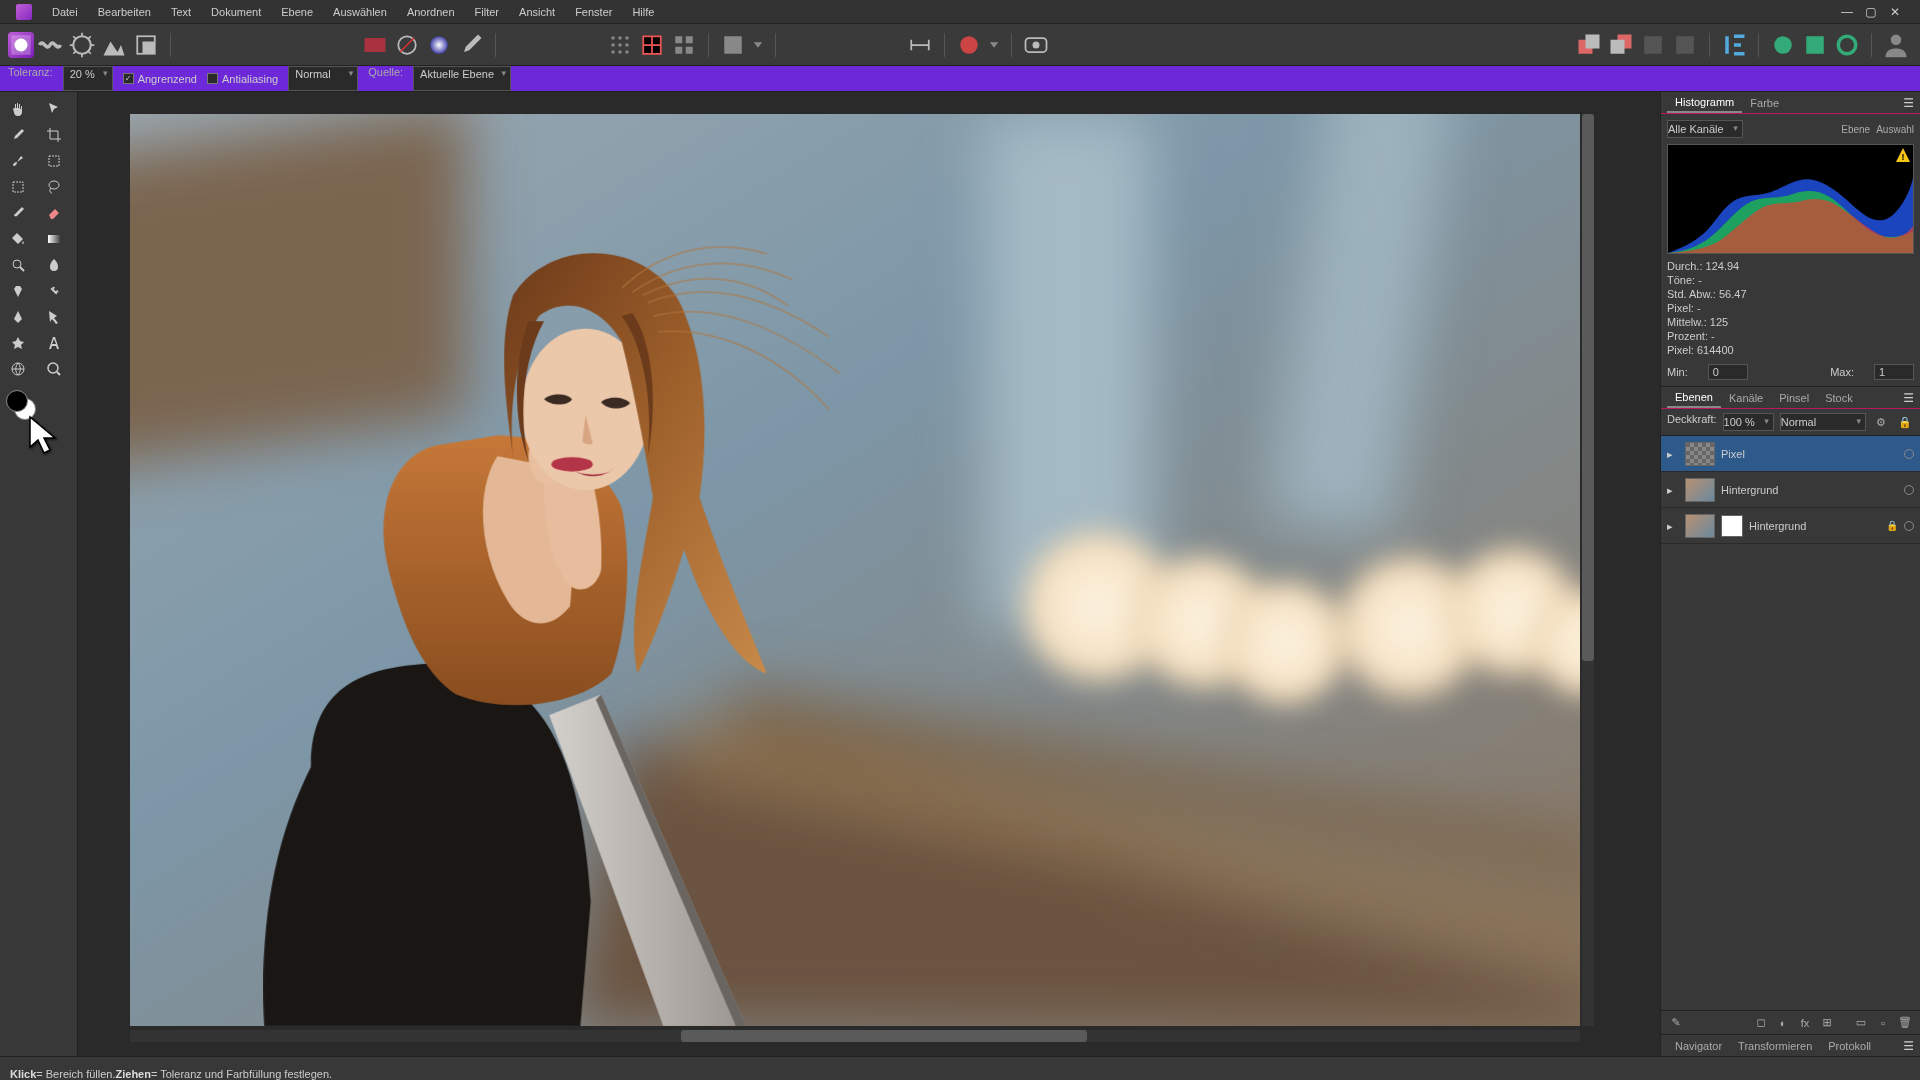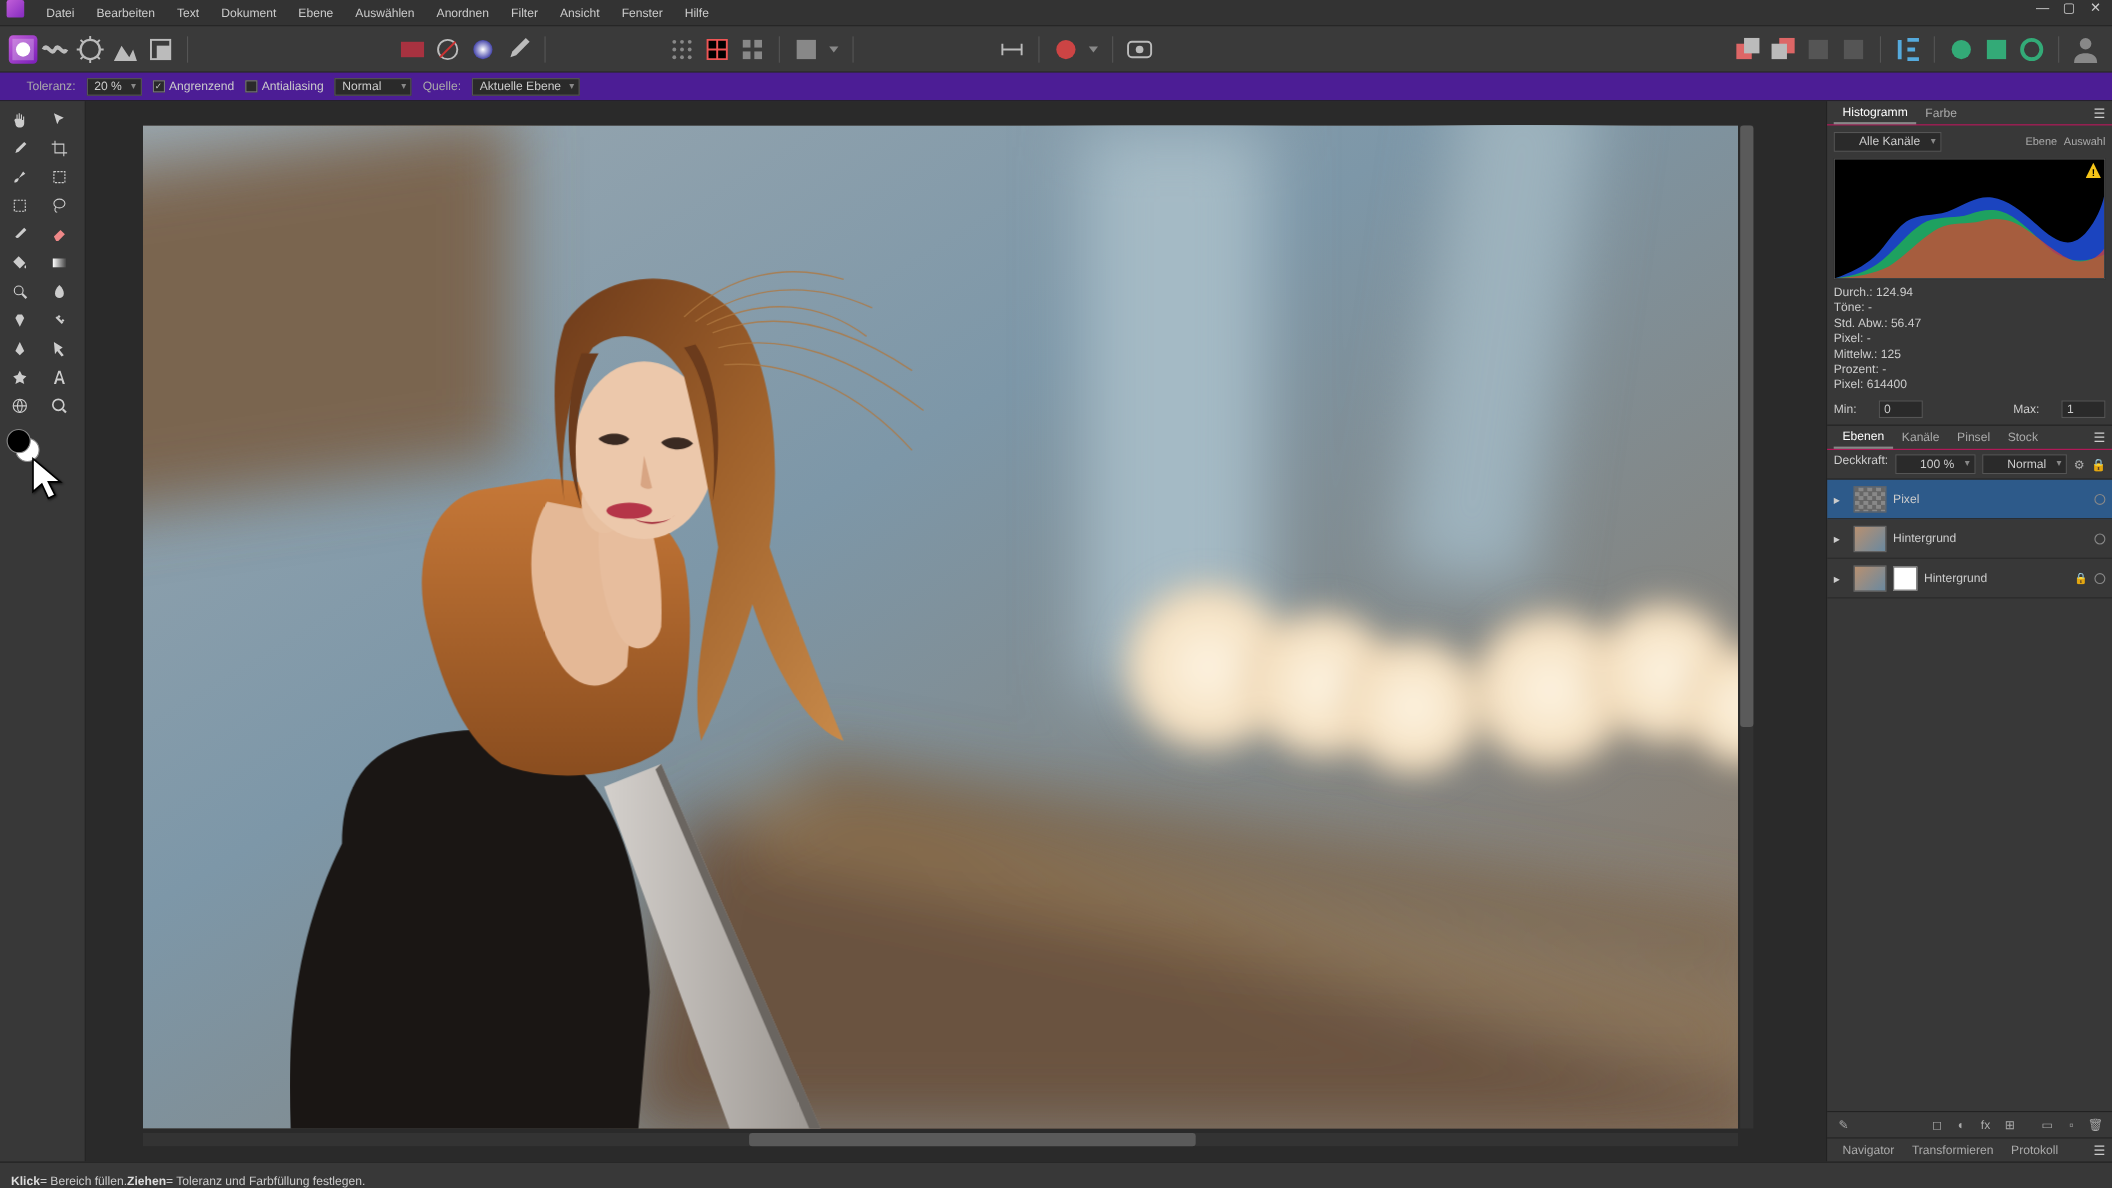--- a/index.html
+++ b/index.html
@@ -1,26 +1,26 @@
 <!DOCTYPE html>
 <html><head>
 <meta charset="utf-8">
 <style>
 *{margin:0;padding:0;box-sizing:border-box;font-family:"Segoe UI",Arial,sans-serif;font-size:11px;color:#ccc;user-select:none}
 body{background:#333;width:1920px;height:1080px;overflow:hidden;position:relative}
-.menubar{height:24px;background:#333;display:flex;align-items:flex-start;padding:0 6px;border-bottom:1px solid #222}
+.menubar{height:24px;background:#333;display:flex;align-items:center;padding:0 16px;border-bottom:1px solid #222}
 .app-logo{width:16px;height:16px;background:linear-gradient(135deg,#c15fd8,#852ac0);border-radius:2px;margin-right:10px}
 .menu-item{padding:0 10px;height:100%;display:flex;align-items:center;cursor:pointer}
 .win-controls{margin-left:auto;display:flex;gap:6px}
 .win-btn{width:18px;height:14px;display:flex;align-items:center;justify-content:center;cursor:pointer;font-size:12px}
 .toolbar{height:42px;background:#3a3a3a;border-bottom:1px solid #222;display:flex;align-items:center;padding:0 8px}
 .tb-icon{width:28px;height:28px;display:flex;align-items:center;justify-content:center;border-radius:3px;margin:0 2px;cursor:pointer}
 .tb-sep{width:1px;height:24px;background:#555;margin:0 8px}
 .tb-spacer{flex:1}
-.contextbar{height:26px;background:#4c1d95;border-bottom:1px solid #222;display:flex;align-items:center;padding:0 24px;gap:10px}
+.contextbar{height:26px;background:#6d28d9;border-bottom:1px solid #222;display:flex;padding:0 8px;gap:10px}
 .ctx-label{color:#aaa}
 .ctx-input{background:#2a2a2a;border:1px solid #555;padding:1px 16px 1px 6px;color:#ccc;position:relative;min-width:50px}
 .ctx-drop::after{content:'▾';position:absolute;right:4px;top:1px;color:#888;font-size:9px}
 .ctx-check{display:flex;align-items:center;gap:4px}
 .checkbox{width:11px;height:11px;border:1px solid #777;background:#2a2a2a;display:flex;align-items:center;justify-content:center;font-size:8px}
 .main{position:absolute;top:92px;left:0;right:0;bottom:24px;display:flex}
 .toolpanel{width:78px;background:#383838;border-right:1px solid #222;padding:4px 0;display:flex;flex-wrap:wrap;align-content:flex-start}
 .tool{width:36px;height:26px;display:flex;align-items:center;justify-content:center;cursor:pointer;position:relative}
 .tool svg{width:16px;height:16px}
 .color-well{width:30px;height:30px;margin:8px 0 0 6px;position:relative}
@@ -35,21 +35,21 @@
 .hscroll-thumb{position:absolute;left:38%;width:28%;height:100%;background:#5a5a5a;border-radius:3px}
 .vscroll{position:absolute;top:22px;right:66px;bottom:30px;width:12px;background:#333}
 .vscroll-thumb{position:absolute;top:0;height:60%;width:100%;background:#5a5a5a;border-radius:3px}
 .rpanel{width:260px;background:#383838;border-left:1px solid #222;display:flex;flex-direction:column}
 .panel-tabs{height:22px;display:flex;align-items:center;padding:0 6px;border-bottom:1px solid #be185d}
 .ptab{padding:0 8px;height:100%;display:flex;align-items:center;cursor:pointer;color:#aaa}
 .ptab.active{color:#fff;border-bottom:2px solid #888}
 .ptab-menu{margin-left:auto;cursor:pointer;font-size:12px}
 .hist-panel{padding:6px;border-bottom:1px solid #222}
 .hist-row{display:flex;align-items:center;gap:6px;margin-bottom:6px}
-.hist-drop{background:#2a2a2a;border:1px solid #555;padding:2px 18px 2px 22px;position:relative;flex:0 0 auto}
+.hist-drop{background:#2a2a2a;border:1px solid #555;padding:2px 18px 2px 0;position:relative;flex:0 0 auto}
 .hist-drop::after{content:'▾';position:absolute;right:4px;top:2px;font-size:9px;color:#888}
 .hist-link{color:#aaa;cursor:pointer;font-size:10px}
 .histogram{width:100%;height:110px;background:#000;position:relative;border:1px solid #555}
 .hist-warn{position:absolute;top:3px;right:3px;width:14px;height:14px;background:#f5c518;clip-path:polygon(50% 0,100% 100%,0 100%);display:flex;align-items:flex-end;justify-content:center;color:#000;font-size:9px;font-weight:bold}
 .hist-stats{display:grid;grid-template-columns:1fr;gap:2px 10px;margin-top:6px;font-size:10px;color:#aaa}
 .hist-minmax{display:flex;gap:20px;margin-top:6px;align-items:center}
 .hist-num{background:#2a2a2a;border:1px solid #555;padding:1px 4px;width:40px;color:#ccc}
 .layers-panel{flex:1;display:flex;flex-direction:column;overflow:hidden}
 .layer-opts{display:flex;align-items:flex-start;gap:6px;padding:4px 6px;border-bottom:1px solid #222}
 .layer-list{flex:1;overflow:auto}

